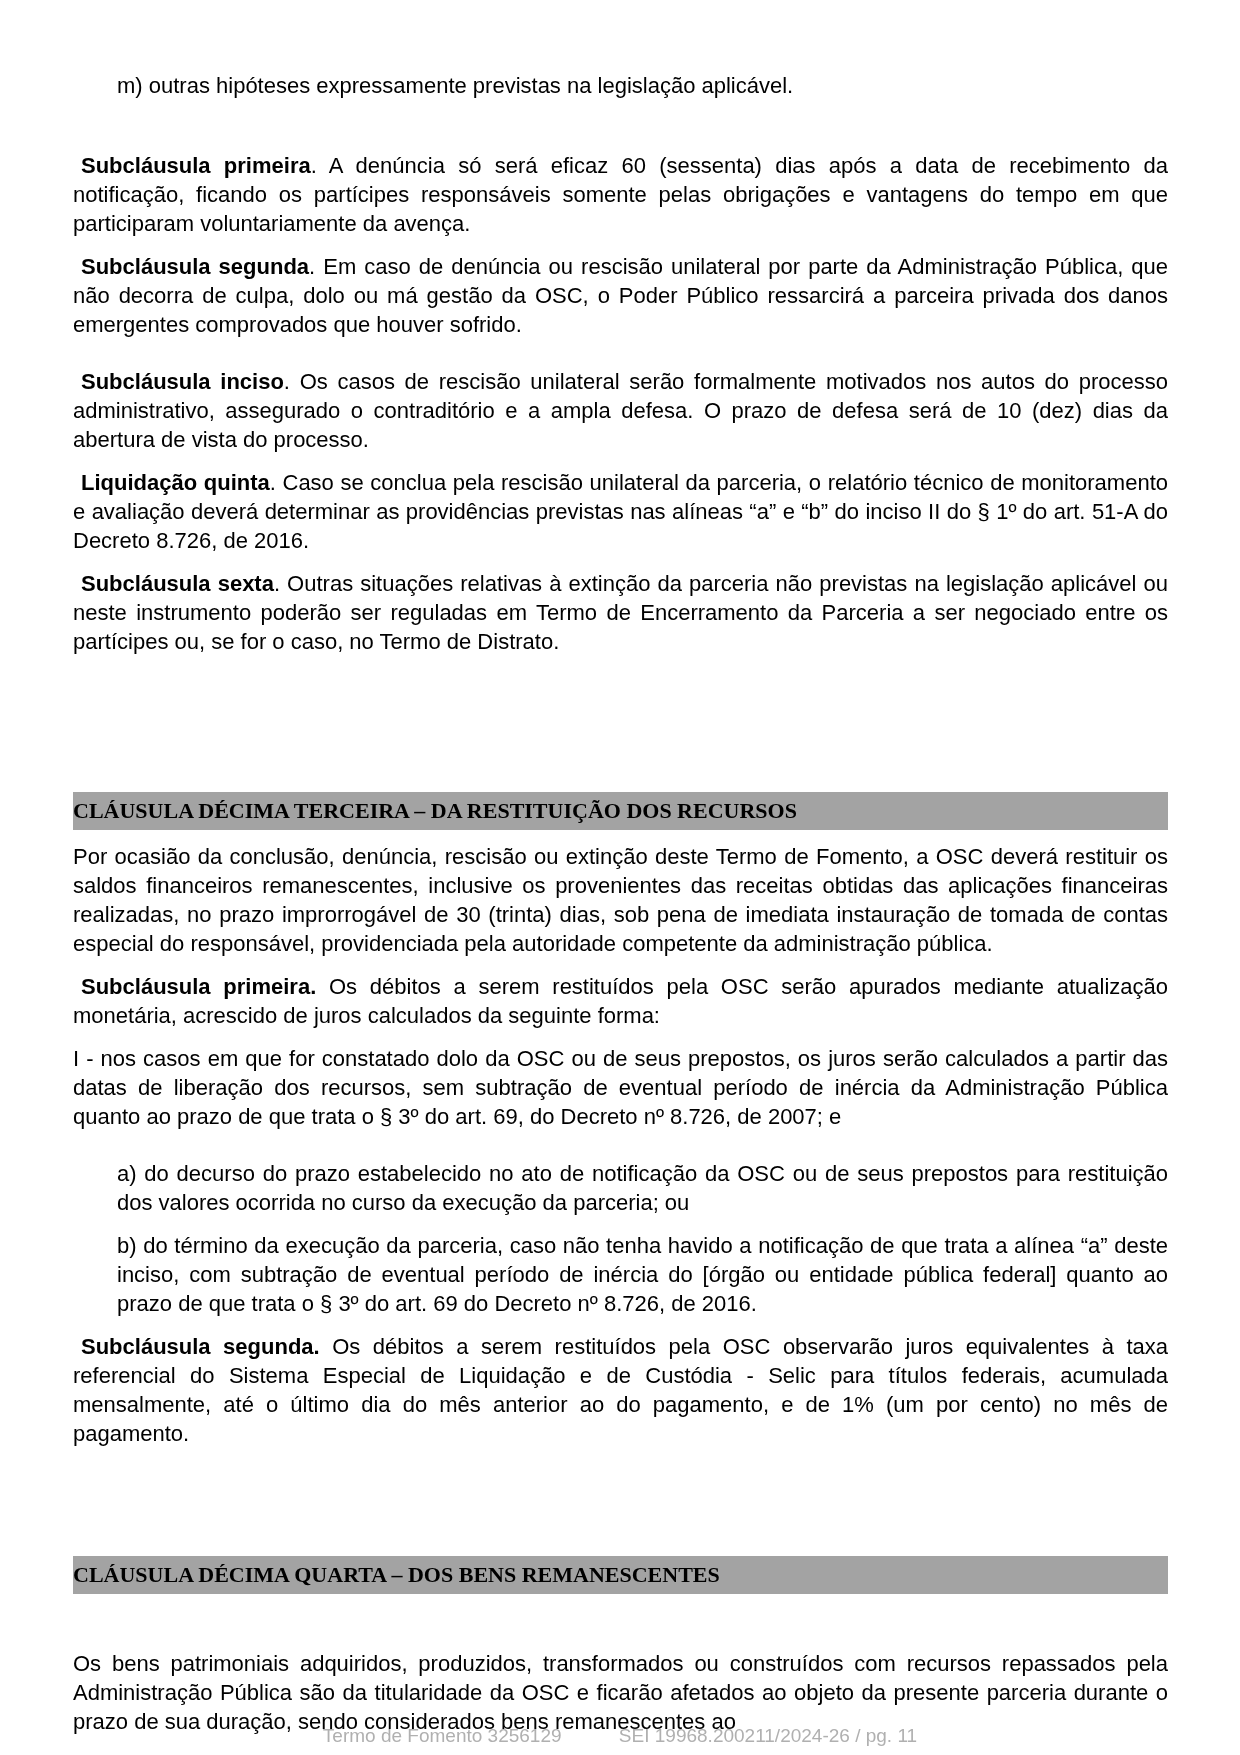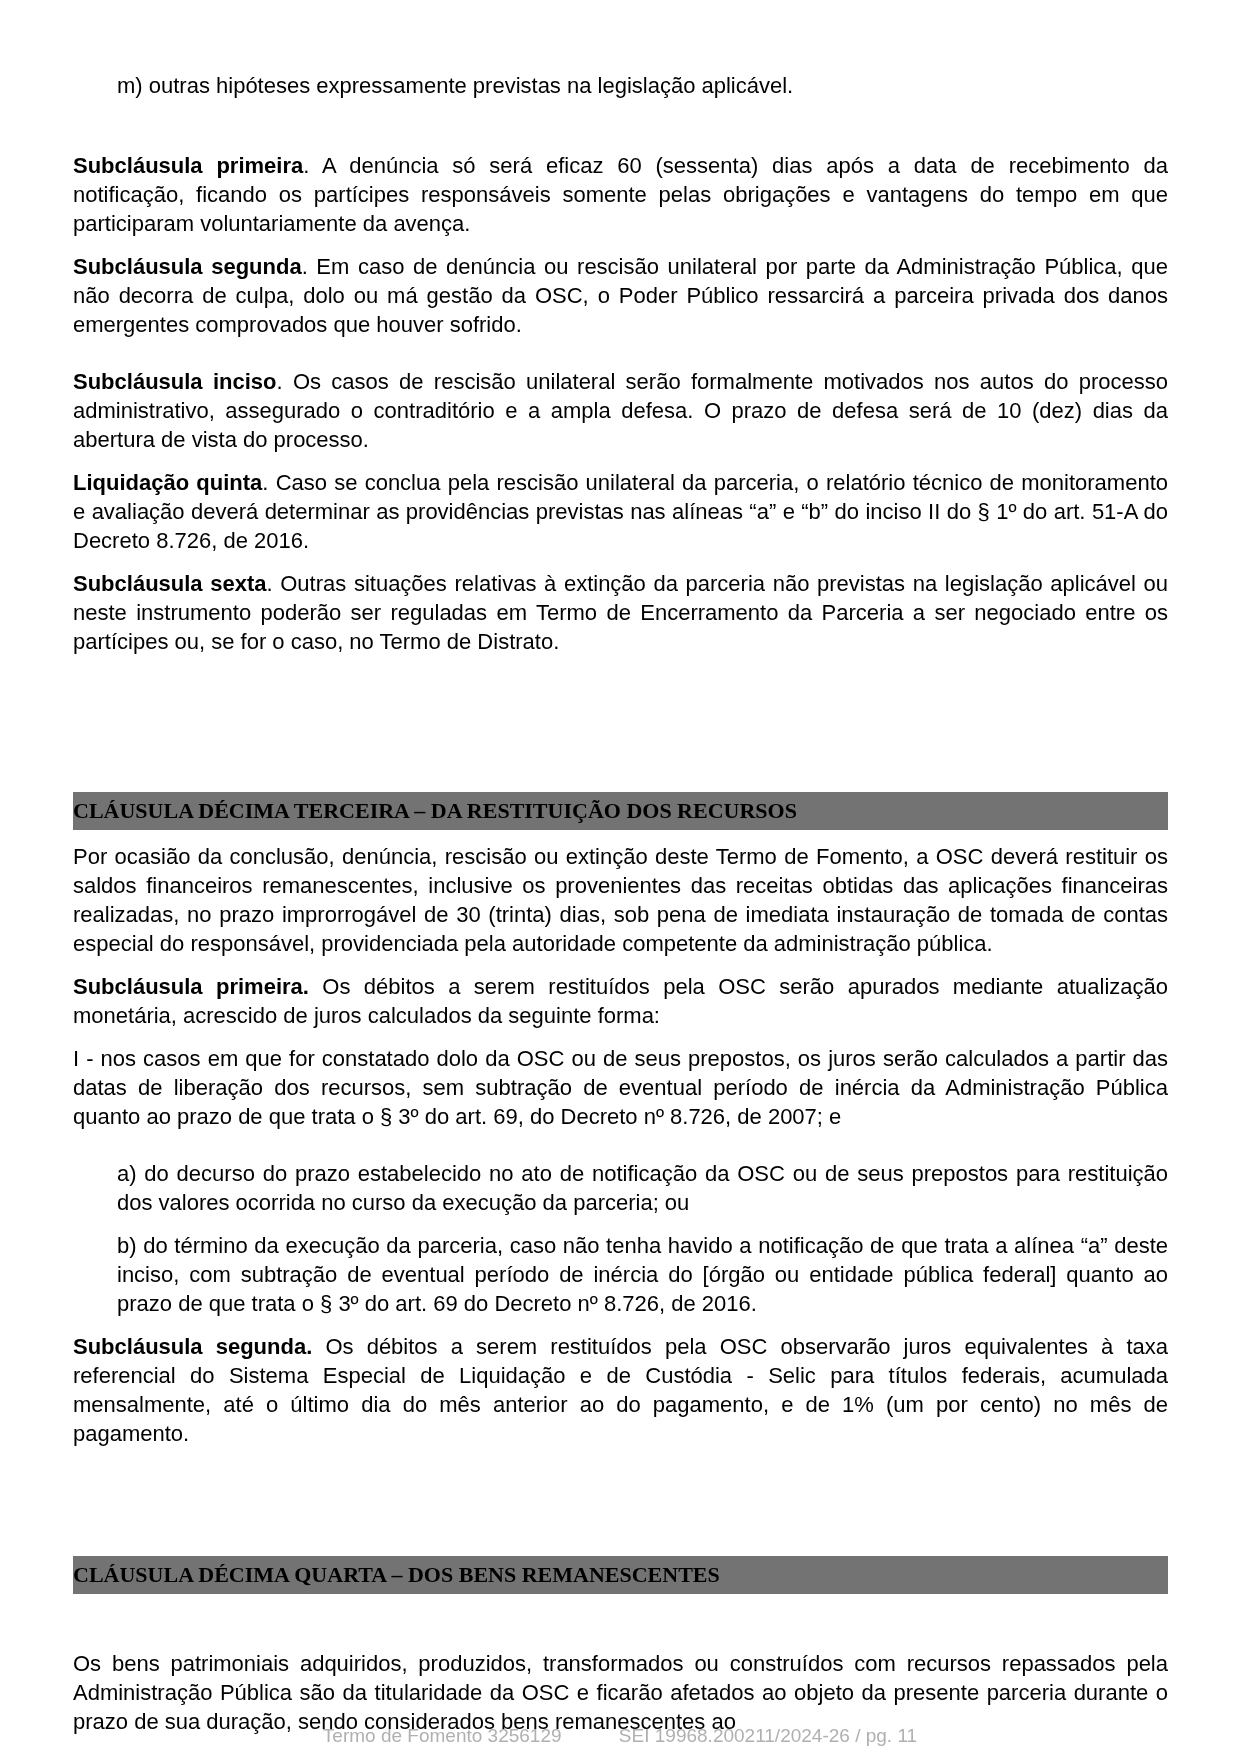--- a/index.html
+++ b/index.html
@@ -1,23 +1,23 @@
 <!DOCTYPE html>
 <html><head>
 <meta charset="utf-8">
 <style>
   html, body { margin: 0; padding: 0; background: #ffffff; }
   body { width: 1240px; height: 1755px; position: relative; overflow: hidden;
          font-family: "Liberation Sans", sans-serif; color: #000; }
   .page { position: absolute; left: 73px; width: 1095px; top: 0; }
   p { margin: 0; font-size: 22px; line-height: 29px; text-align: justify; }
   .block { position: absolute; left: 0; width: 1095px; }
-  .b { font-weight: bold; }
+  .b { font-weight: bold; margin-left: 8px; }
   .indent1 { padding-left: 44px; }
-  .heading { position: absolute; left: 0; width: 1095px; height: 38px; background: #737373;
+  .heading { position: absolute; left: 0; width: 1095px; height: 38px; background: #a3a3a3;
              font-family: "Liberation Serif", serif; font-weight: bold; font-size: 22px;
              line-height: 38px; padding-left: 0; box-sizing: border-box; }
   .footer { position: absolute; top: 1725px; left: 0; width: 1240px; text-align: center;
             color: #b0b0b0; font-size: 19px; }
   .footer span { margin: 0 26px; }
   .gap { height: 14px; }
 </style>
 </head>
 <body>
 

